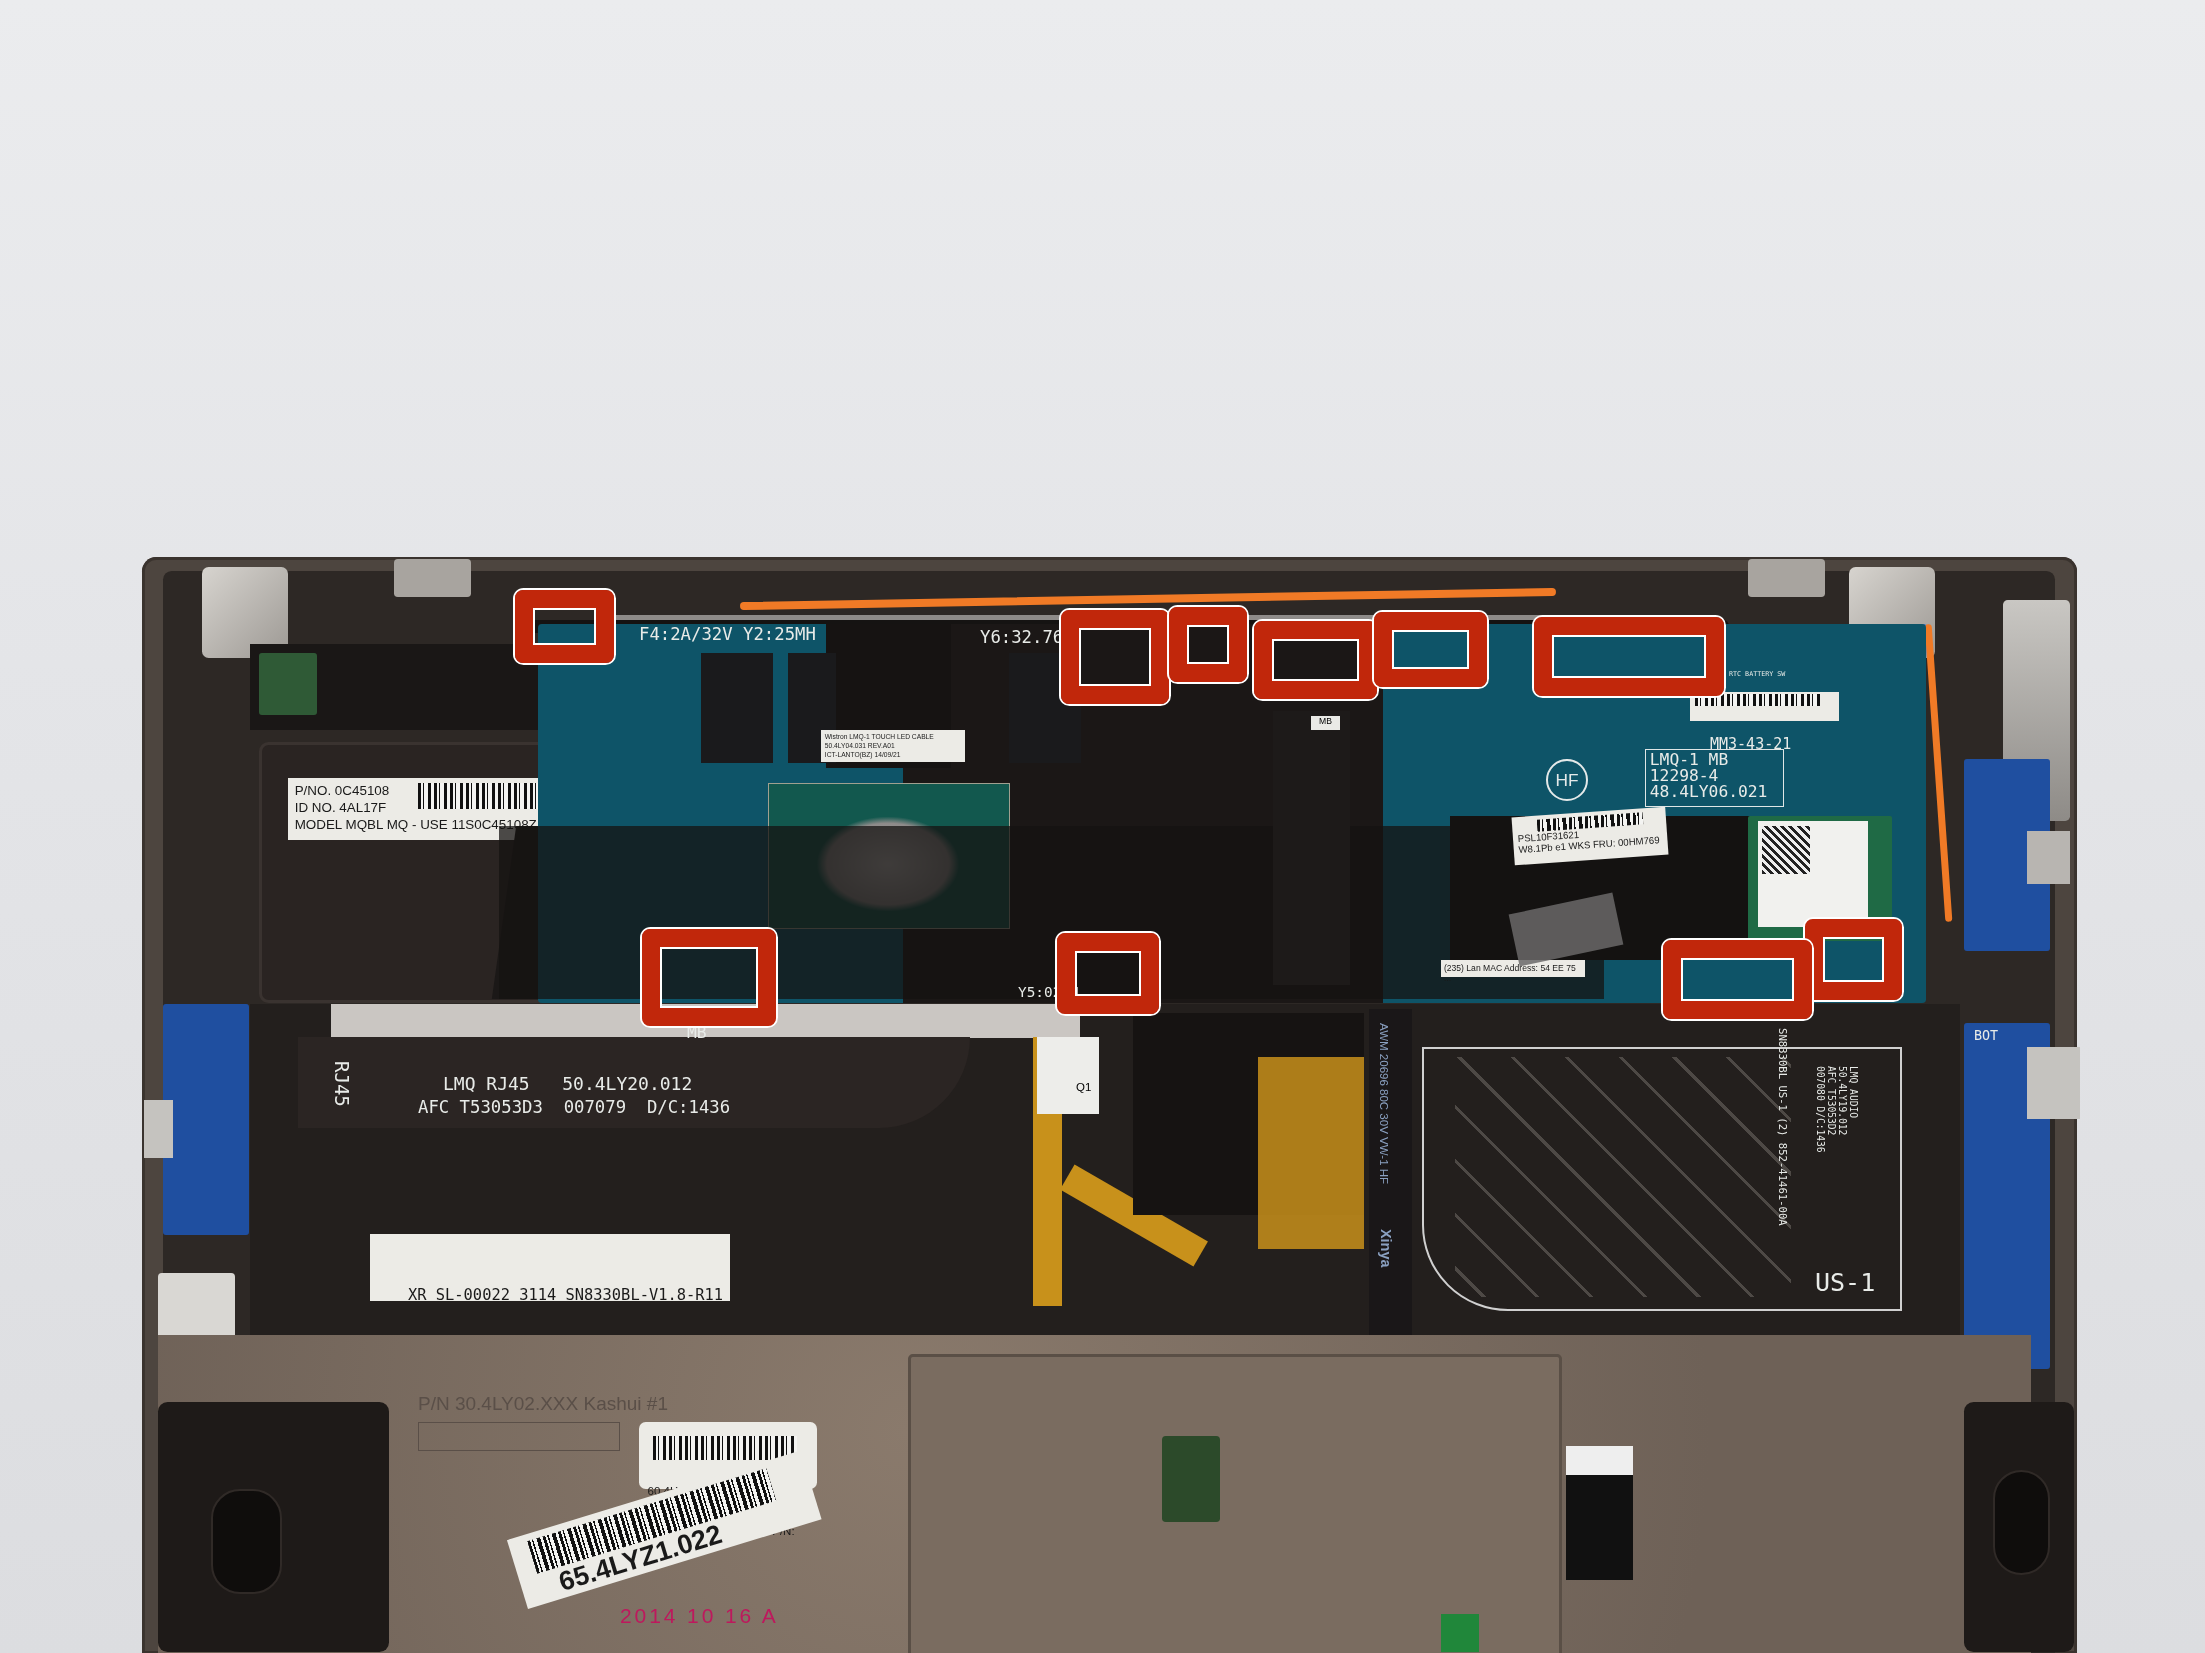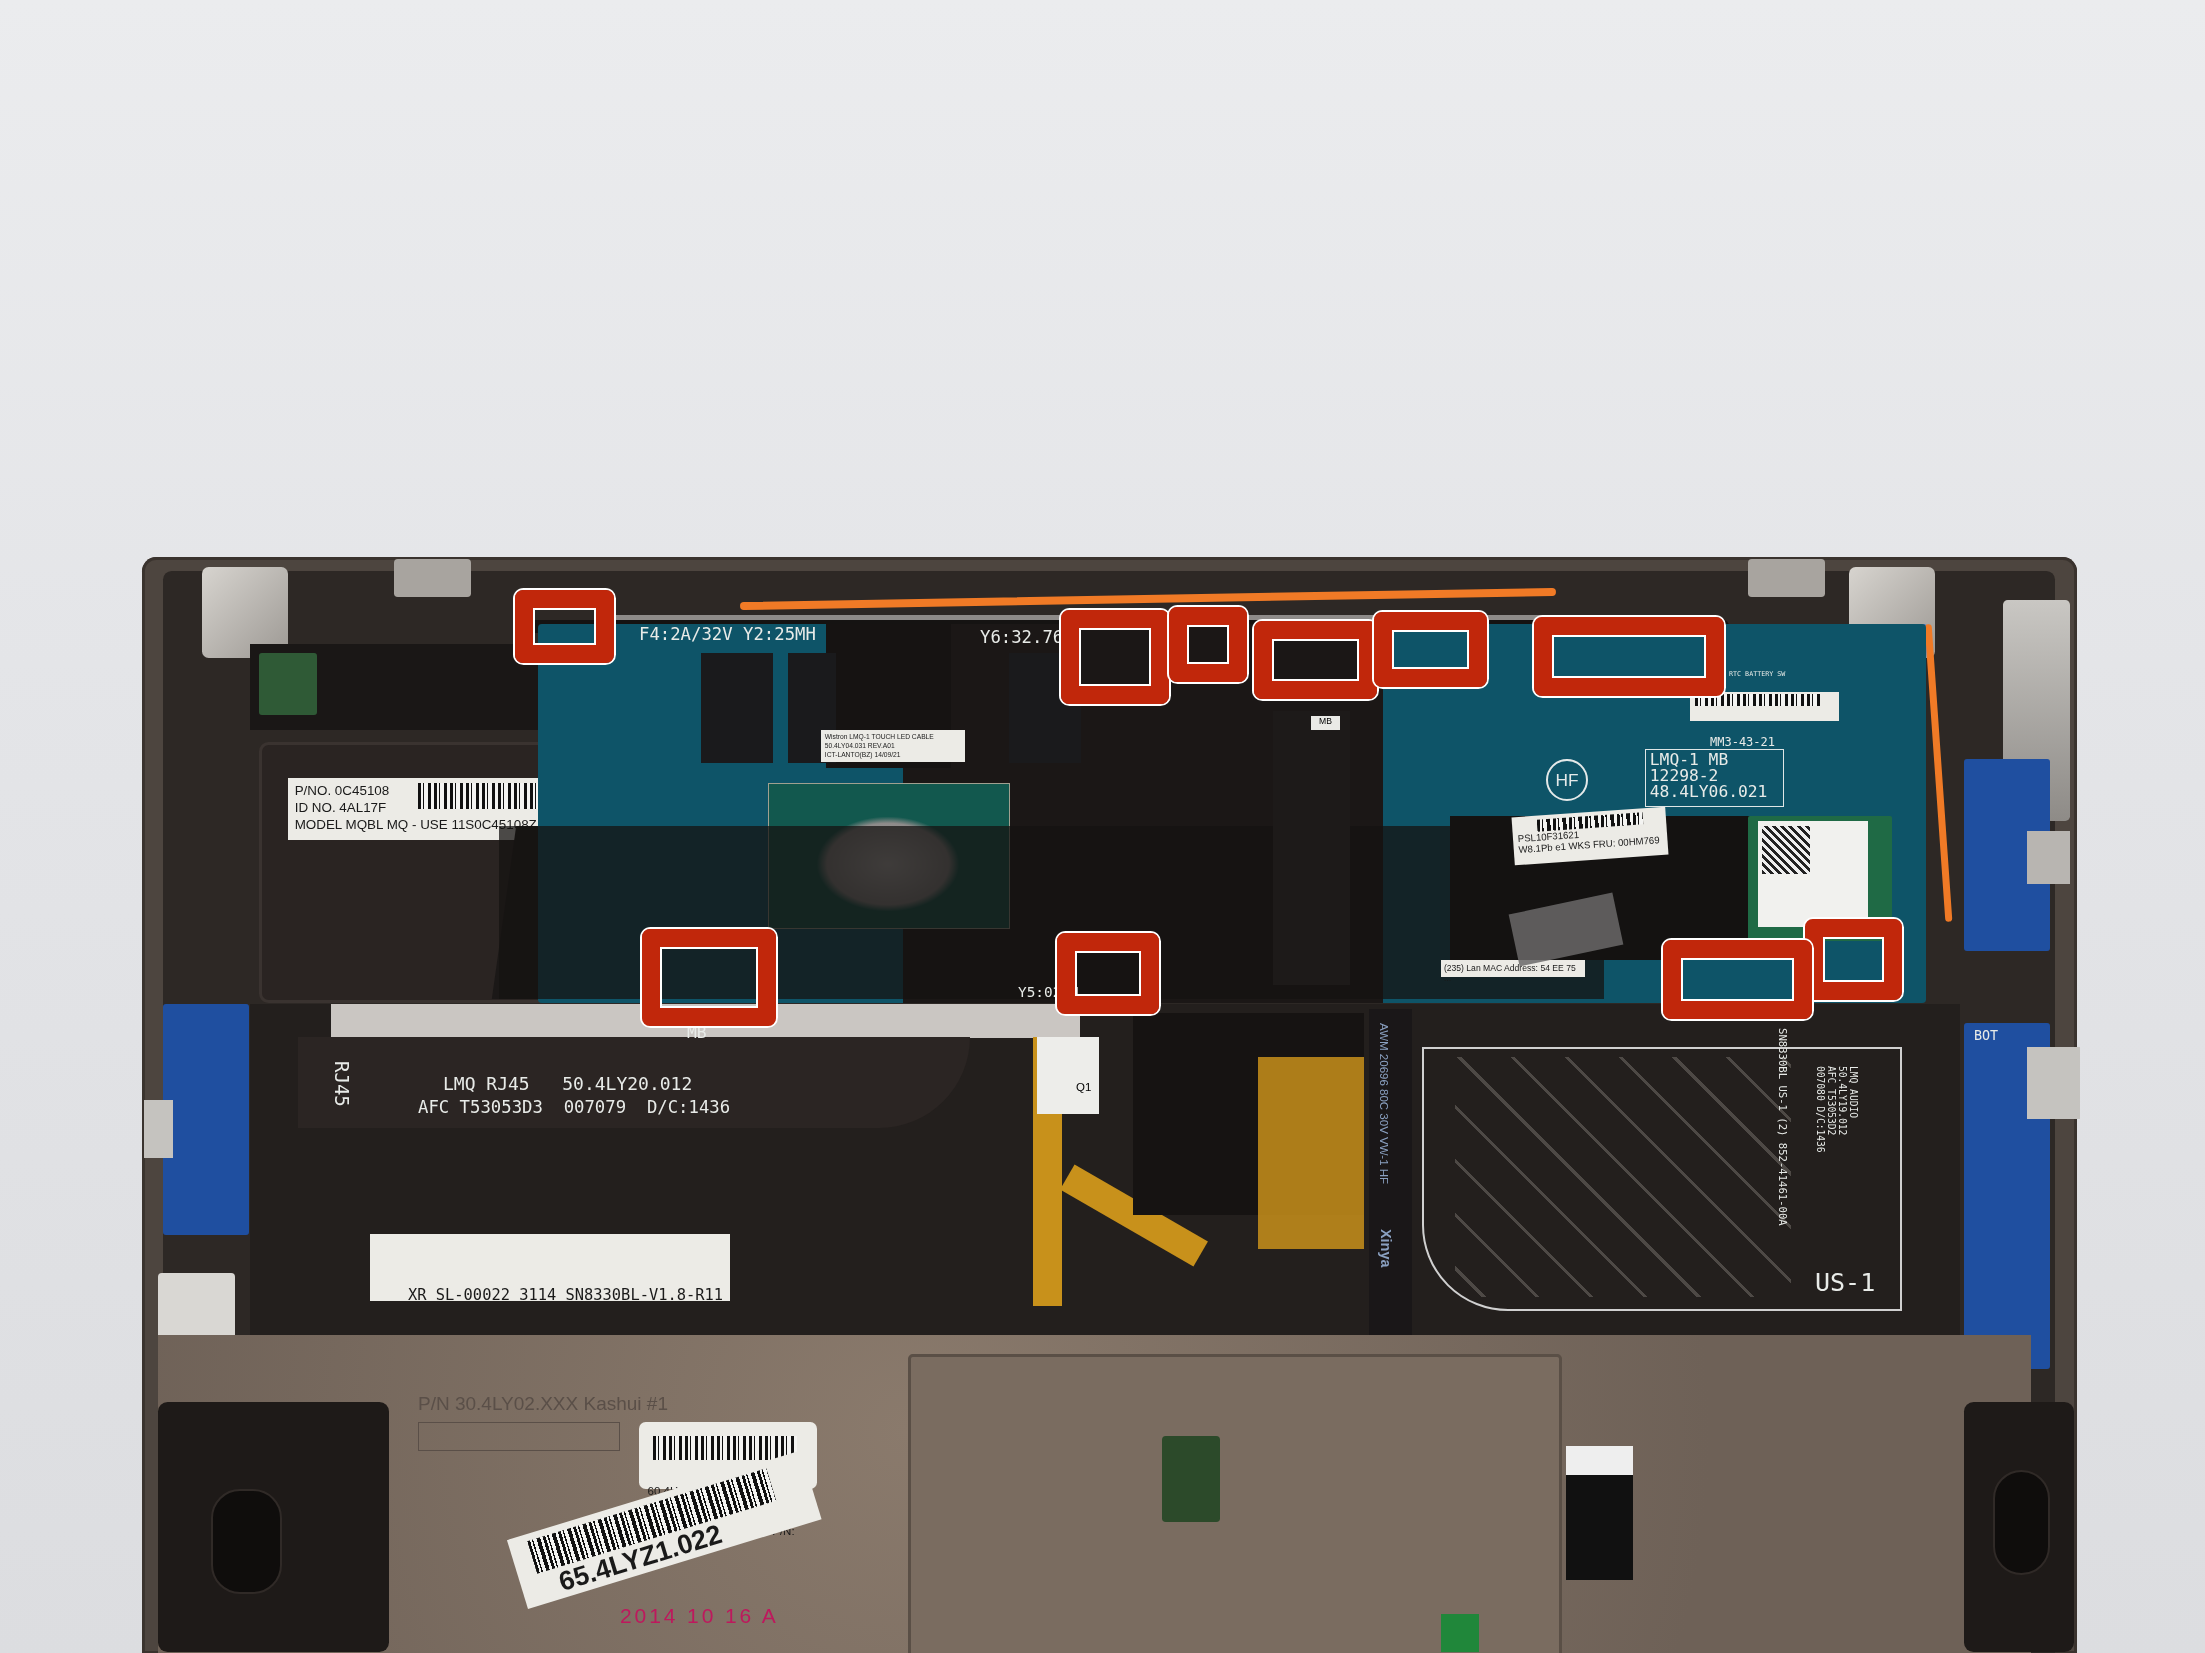--- a/index.html
+++ b/index.html
@@ -98,24 +98,24 @@
   <div>Wistron LMQ-1 TOUCH LED CABLE</div>
   <div>50.4LY04.031  REV.A01</div>
   <div>ICT-LANTO(BZ)  14/09/21</div>
 </div>
 
 <div class="abs" style="left:1273px;top:711px;width:77px;height:274px;background:#1d1a19;"></div>
 <div class="abs" style="left:1311px;top:716px;width:29px;height:14.4px;background:#eaeae6;font-size:8.6px;text-align:center;">MB</div>
 
 <div class="abs" style="left:1599px;top:749px;width:139px;height:58px;border:1.9px solid #dfe6e6;box-sizing:border-box;padding:1.9px 3.8px;margin-left:46px;">
   <div class="silk" style="font-size:16.3px;line-height:16.3px;">LMQ-1  MB</div>
-  <div class="silk" style="font-size:16.3px;line-height:16.3px;">12298-2</div>
+  <div class="silk" style="font-size:16.3px;line-height:16.3px;">12298-4</div>
   <div class="silk" style="font-size:16.3px;line-height:16.3px;">48.4LY06.021</div>
 </div>
-<div class="abs silk" style="left:1710px;top:735px;font-size:12px;">MM3-43-21</div>
+<div class="abs silk" style="left:1710px;top:735px;font-size:15px;">MM3-43-21</div>
 <div class="abs" style="left:1546px;top:759px;width:38px;height:38px;border-radius:50%;border:2.4px solid #e4e9e9;color:#e4e9e9;font-size:17.3px;line-height:38px;text-align:center;">HF</div>
 
 <div class="abs silk" style="left:1729px;top:670px;font-size:6.7px;">RTC BATTERY SW</div>
 <div class="abs label" style="left:1690px;top:692px;width:149px;height:29px;"></div>
 <div class="abs barcode" style="left:1695px;top:694px;width:125px;height:12px;"></div>
 
 <div class="abs ssd"></div>
 <div class="abs label" style="left:1513px;top:812px;width:154px;height:48px;transform:rotate(-4deg);font-size:9.6px;padding:16.3px 4.8px 0;box-sizing:border-box;">
   <div>PSL10F31621</div>
   <div>W8.1Pb  e1  WKS FRU: 00HM769</div>

